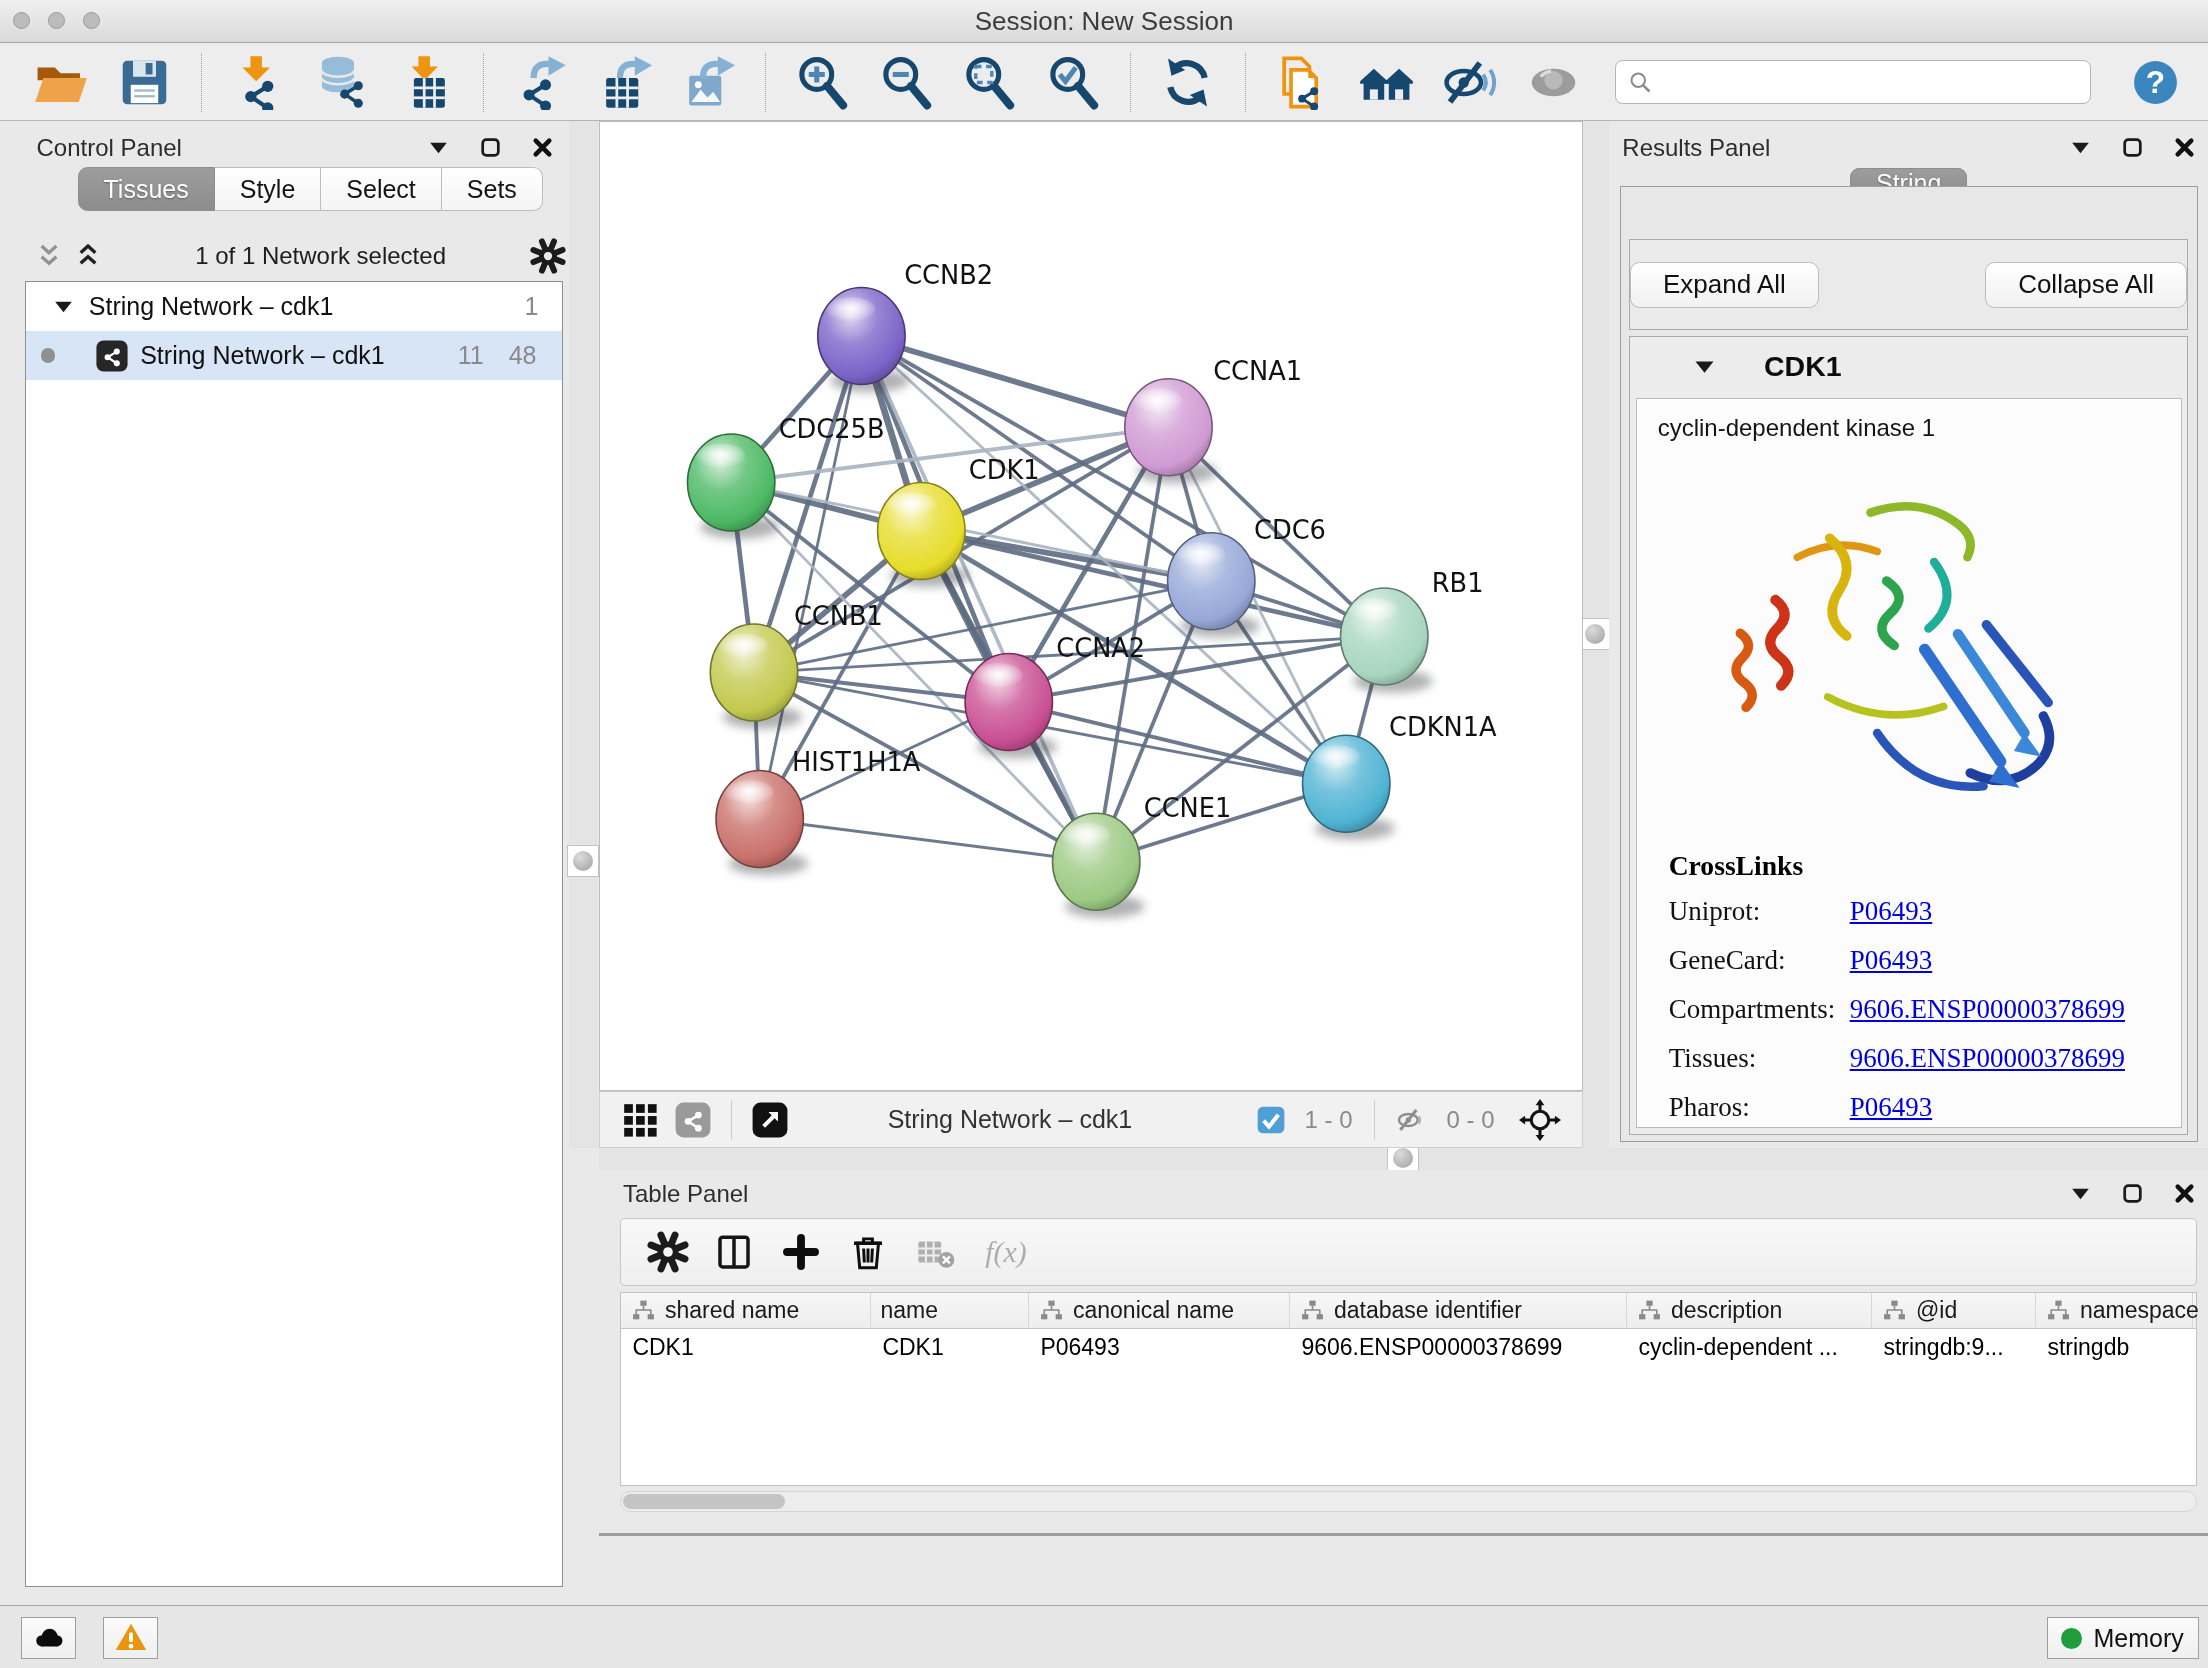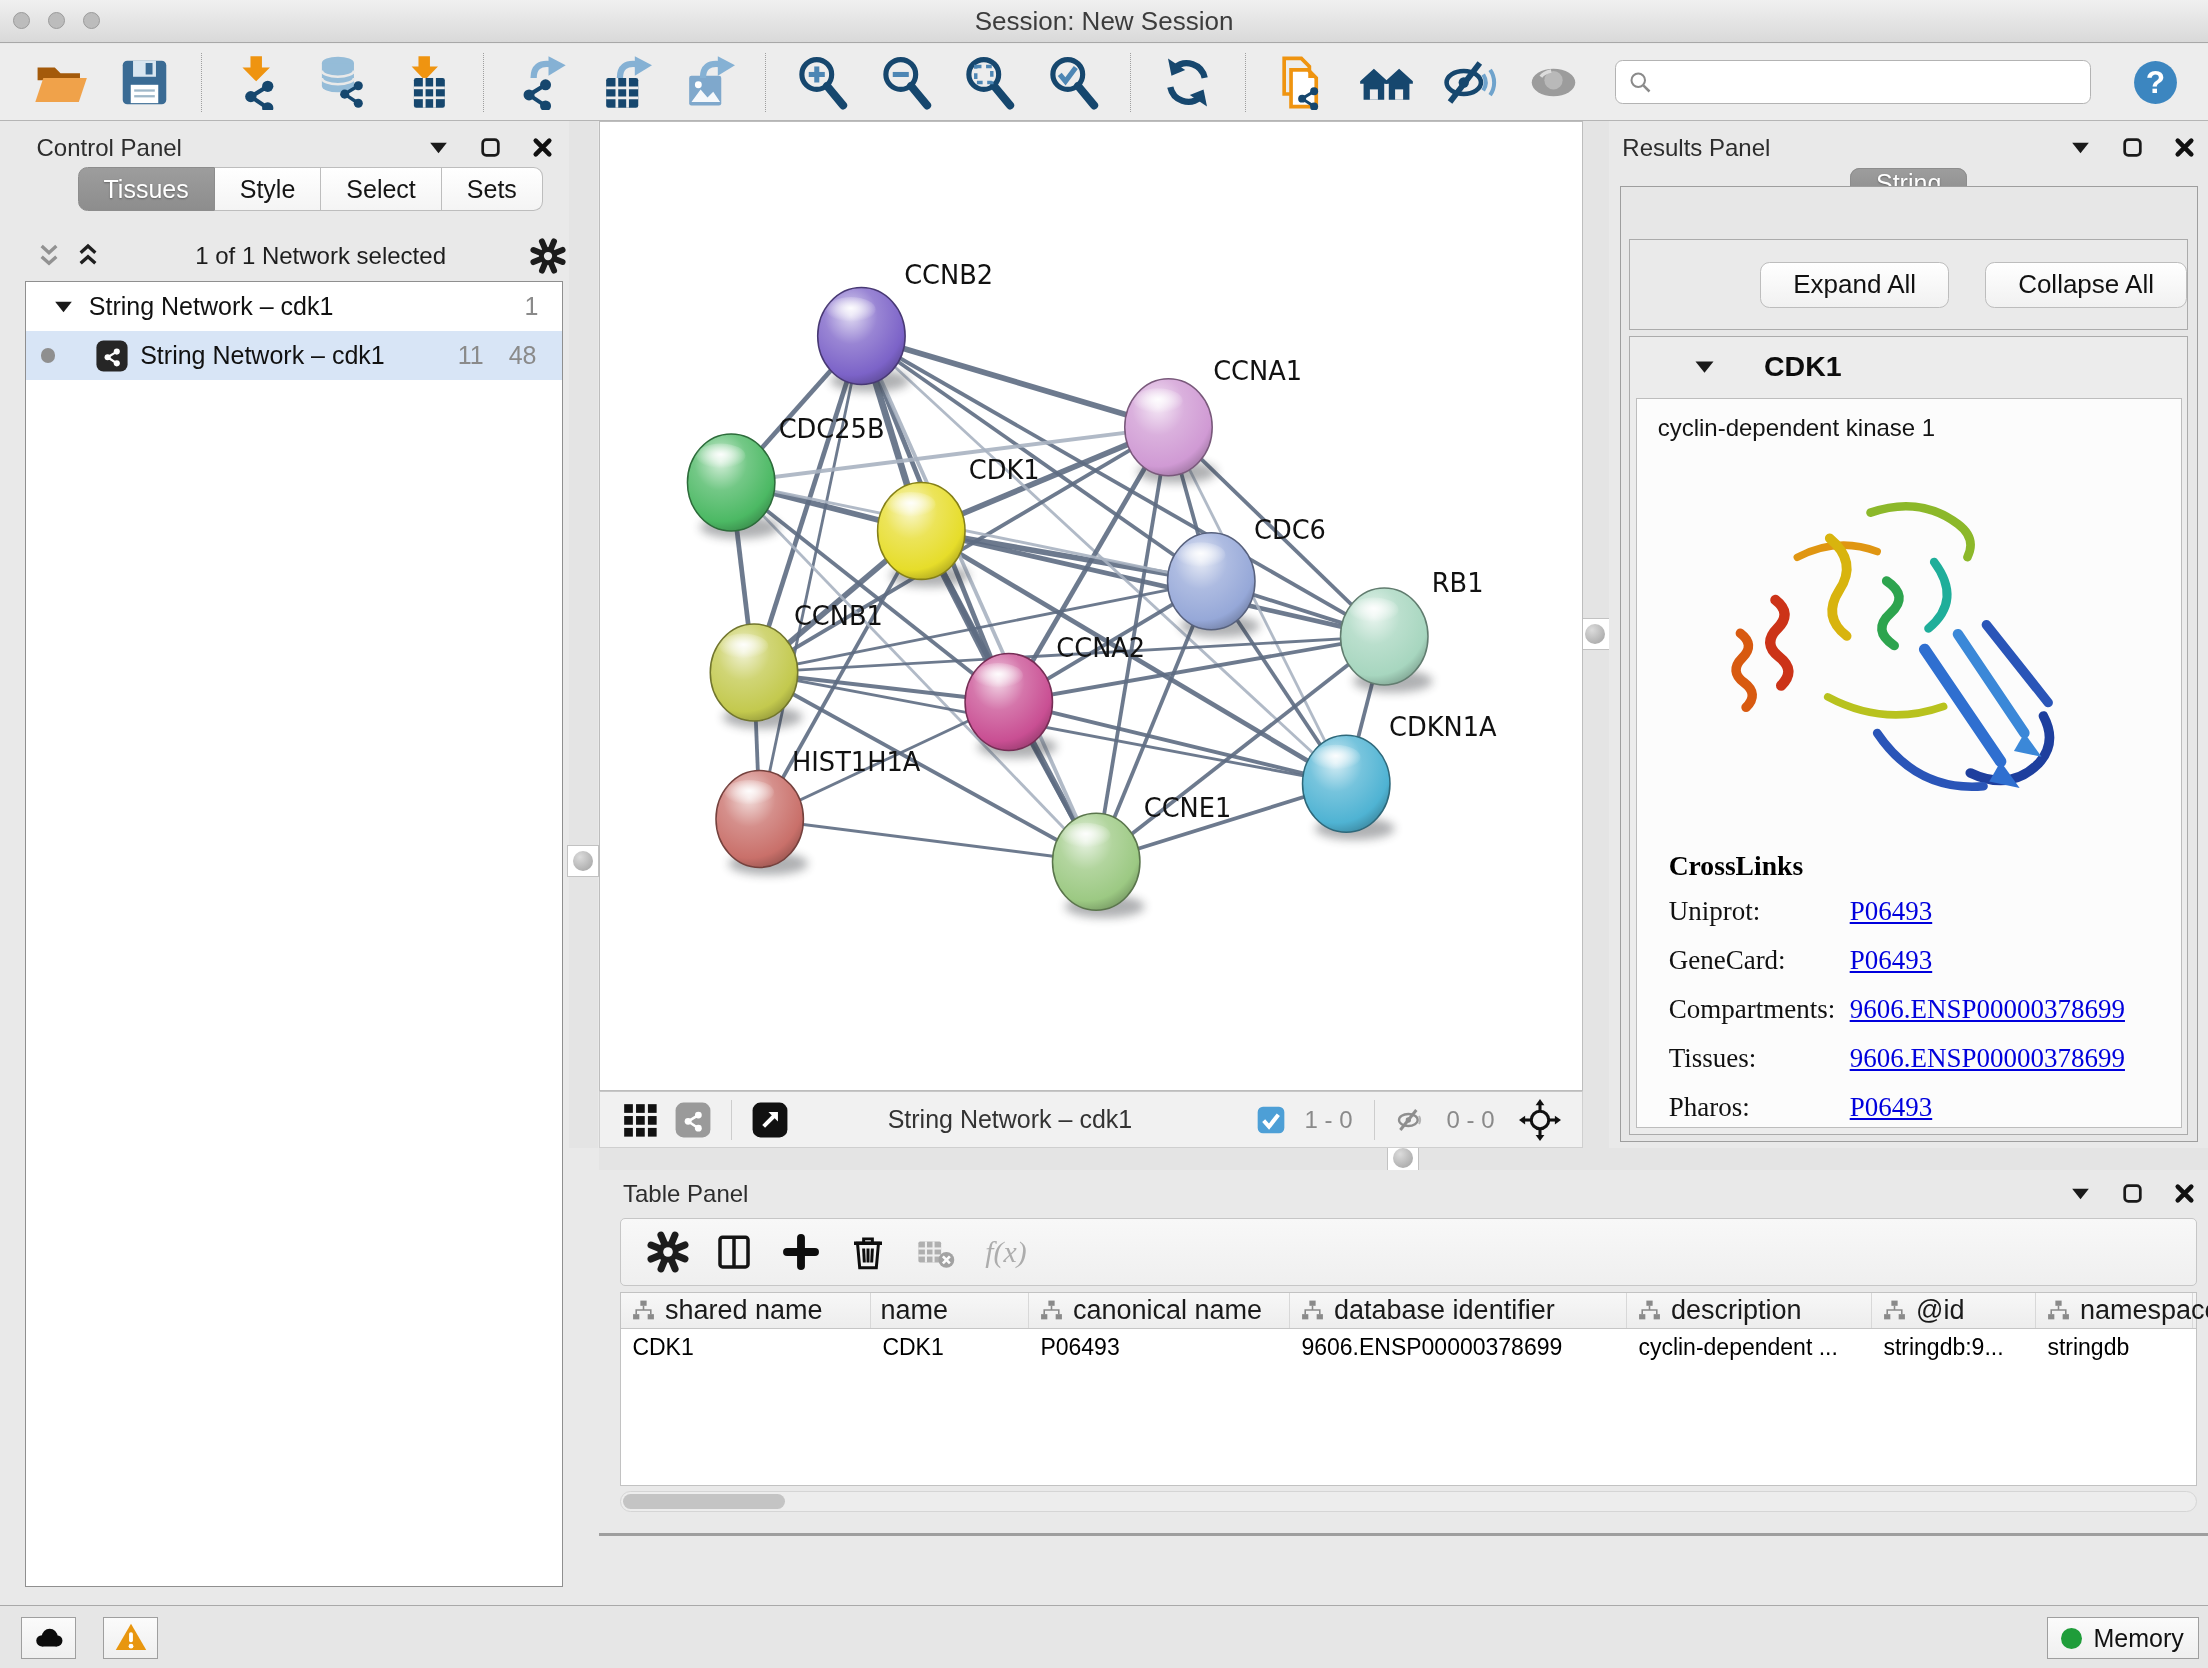--- a/index.html
+++ b/index.html
@@ -86,21 +86,21 @@
   .nbtitle { font-size:25px; color:#333; margin-left:91px; }
   .nbright { margin-left:auto; display:flex; align-items:center; }
   .nbcount { font-size:24px; color:#8a8a8a; margin:0 9.5px; }
 
   
   .results-panel { position:absolute; left:1609px; top:121px; width:599px; height:1027px; background:#e9e9e9; }
   .rp-head { left:13.3px; right:11.4px; top:9.5px; height:34px; }
   .rp-tab { position:absolute; left:241px; top:41px; }
   .rp-outer { position:absolute; left:11.4px; top:65px; width:578px; height:956px; border:1.9px solid #9e9e9e; background:#e7e7e7; }
   .rp-btnrow { position:absolute; left:7.6px; top:52px; width:559px; height:91px; border:1px solid #ababab; background:#eaeaea;
-    display:flex; align-items:center; justify-content:flex-end; gap:36px; }
+    display:flex; align-items:center; justify-content:space-between; gap:36px; }
   .rbtn { height:46px; padding:0 32px; font-size:26px; color:#111; background:linear-gradient(#ffffff,#f1f1f1);
     border:1px solid #bdbdbd; border-radius:9.5px; cursor:pointer; font-family:"Liberation Sans",sans-serif; }
   .rp-list { position:absolute; left:7.6px; top:149px; width:559px; height:799px; border:1px solid #ababab; background:#ececec; }
   .entry-head { height:59px; display:flex; align-items:center; }
   .entry-head .tri { width:27px; height:27px; margin-left:61px; cursor:pointer; }
   .entry-head .gname { font-size:28.5px; font-weight:bold; color:#0c0c0c; margin-left:46px; }
   .entry-body { position:absolute; left:5.7px; top:61px; width:546px; height:730px; background:#fcfcfc; border:1px solid #bdbdbd; overflow:hidden; }
   .entry-desc { font-size:24px; color:#141414; margin:15px 0 0 21px; }
   .structure { margin:5.7px auto 0 auto; display:block; }
   .xlinks { margin:3.8px 0 0 32px; font-family:"Liberation Serif", serif; }
@@ -113,21 +113,21 @@
   .table-panel { position:absolute; left:599px; top:1170px; width:1609px; height:436px; background:#e9e9e9; }
   .tp-head { left:24px; right:11.4px; top:7.6px; height:32px; }
   .tp-toolbar { position:absolute; left:21px; top:48px; width:1577px; height:68px; background:linear-gradient(#f8f8f8,#efefef);
     border:1px solid #c6c6c6; border-radius:5px; display:flex; align-items:center; padding:0 13.3px; }
   .tpico { width:42px; height:42px; border:none; background:none; margin:0 12.4px; cursor:pointer; }
   .tpico svg { width:100%; height:100%; }
   .tpico.wide { width:68px; }
   .tpico.disabled { cursor:default; opacity:.8; }
   .dtable { position:absolute; left:21px; top:122px; width:1577px; height:194px; background:#fff; border:1px solid #c2c2c2; }
   .thead { display:flex; height:36px; background:linear-gradient(#f7f7f7,#ededed); border-bottom:1px solid #c6c6c6; }
-  .th { display:flex; align-items:center; font-size:27px; color:#1a1a1a; border-right:1px solid #d8d8d8; padding-left:9.5px; cursor:pointer; }
+  .th { display:flex; align-items:center; font-size:23px; color:#1a1a1a; border-right:1px solid #d8d8d8; padding-left:9.5px; cursor:pointer; }
   .th svg { width:25px; height:25px; margin-right:9.5px; flex:none; }
   .tr { display:flex; height:36px; }
   .td { font-size:23px; color:#000; padding-left:11.4px; display:flex; align-items:center; overflow:hidden; white-space:nowrap; cursor:text; }
   .hscroll { position:absolute; left:21px; top:321px; width:1577px; height:21px; background:#ededed; border:1px solid #d5d5d5; border-radius:10.5px; }
   .hthumb { position:absolute; left:1.9px; top:1.9px; width:162px; height:15px; background:#c4c4c4; border-radius:8.6px; cursor:pointer; }
   .tp-divider { position:absolute; left:0; top:363px; width:1609px; height:2.9px; background:#9e9e9e; }
   .tp-tabs { position:absolute; left:497px; top:380px; display:flex; }
 
   
   .statusbar { position:absolute; left:0; top:1605px; width:2208px; height:63px; background:#e6e6e6; border-top:1.9px solid #a9a9a9; }

